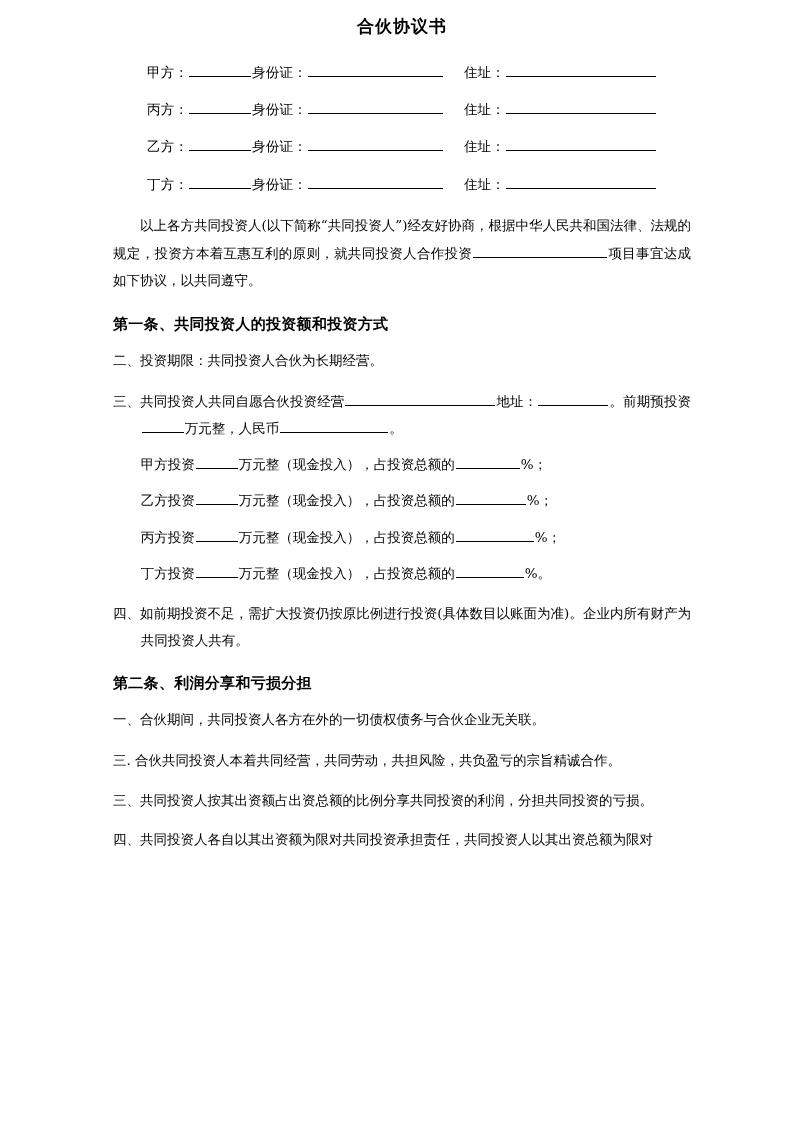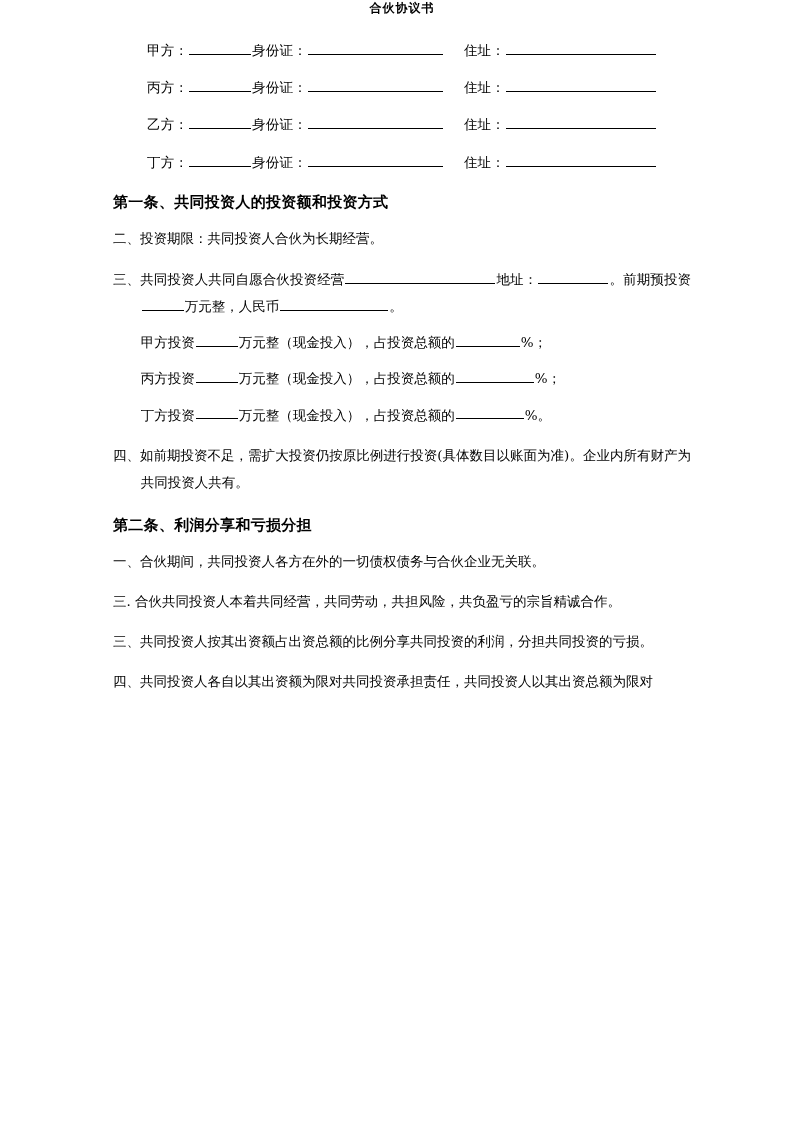--- a/index.html
+++ b/index.html
@@ -25,24 +25,24 @@
   .content {
     position: absolute;
     left: 113px;
     top: 0;
     width: 578px;
   }
 
   
   .doc-title {
     text-align: center;
-    font-size: 12px;
+    font-size: 17px;
     font-weight: bold;
     letter-spacing: 1px;
-    margin: 0;
+    margin: 15px;
     line-height: 1.4;
   }
 
   
   .party-block {
     margin-top: 24px;
     text-align: center;
   }
   .party-row {
     font-size: 13.5px;
@@ -144,30 +144,32 @@
       <div class="party-row">
         <span class="lbl">乙方：</span><span class="blank b-name"></span><span class="lbl">身份证：</span><span class="blank b-id"></span><span class="gap-addr"></span><span class="lbl">住址：</span><span class="blank b-addr"></span>
       </div>
 
       <div class="party-row">
         <span class="lbl">丁方：</span><span class="blank b-name"></span><span class="lbl">身份证：</span><span class="blank b-id"></span><span class="gap-addr"></span><span class="lbl">住址：</span><span class="blank b-addr"></span>
       </div>
 
     </div>
 
+    <p class="para intro"><span>以上各方共同投资人(以下简称“共同投资人”)经友好协商，根据中华人民共和国法律、法规的规定，投资方本着互惠互利的原则，就共同投资人合作投资</span><span class="blank b-project"></span><span>项目事宜达成如下协议，以共同遵守。</span></p>
 
     <h2 class="article">第一条、共同投资人的投资额和投资方式</h2>
 
 
     <p class="item">二、投资期限：共同投资人合伙为长期经营。</p>
 
     <p class="item item-hang"><span>三、共同投资人共同自愿合伙投资经营</span><span class="blank b-biz"></span><span>地址：</span><span class="blank b-addr2"></span><span>。前期预投资</span><span class="blank b-amount"></span><span>万元整，人民币</span><span class="blank b-rmb"></span><span>。</span></p>
 
     <div class="subline"><span>甲方投资</span><span class="blank b-amount"></span><span>万元整（现金投入），占投资总额的</span><span class="blank b-pct-1"></span><span>%；</span></div>
 
+    <div class="subline"><span>乙方投资</span><span class="blank b-amount"></span><span>万元整（现金投入），占投资总额的</span><span class="blank b-pct-2"></span><span>%；</span></div>
 
     <div class="subline"><span>丙方投资</span><span class="blank b-amount"></span><span>万元整（现金投入），占投资总额的</span><span class="blank b-pct-3"></span><span>%；</span></div>
 
     <div class="subline"><span>丁方投资</span><span class="blank b-amount"></span><span>万元整（现金投入），占投资总额的</span><span class="blank b-pct-4"></span><span>%。</span></div>
 
     <p class="item">四、如前期投资不足，需扩大投资仍按原比例进行投资(具体数目以账面为准)。企业内所有财产为共同投资人共有。</p>
 
     <h2 class="article">第二条、利润分享和亏损分担</h2>
 
     <p class="item">一、合伙期间，共同投资人各方在外的一切债权债务与合伙企业无关联。</p>

